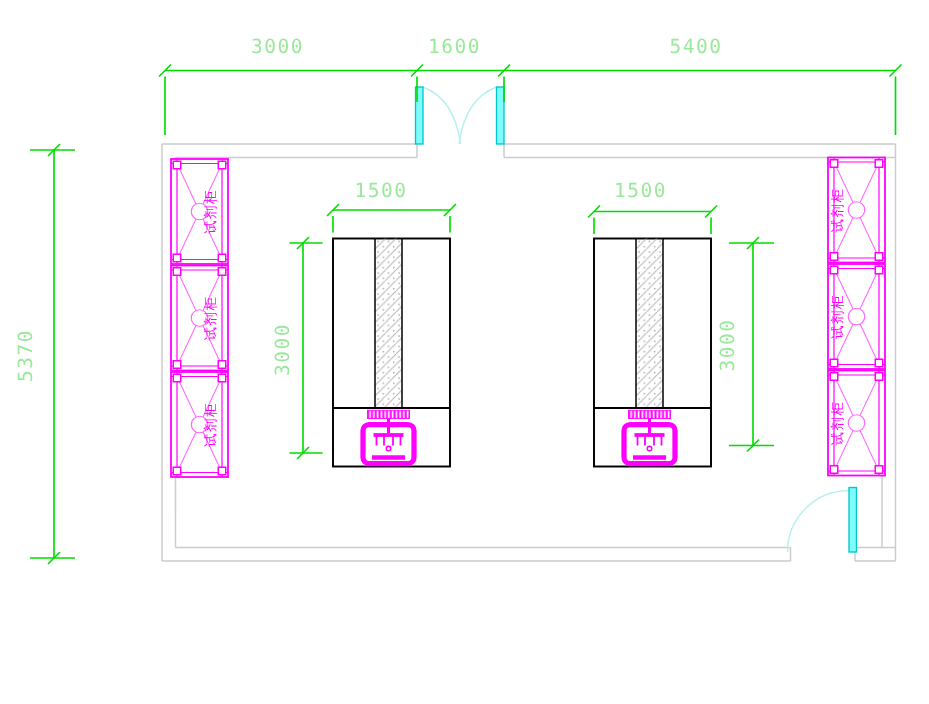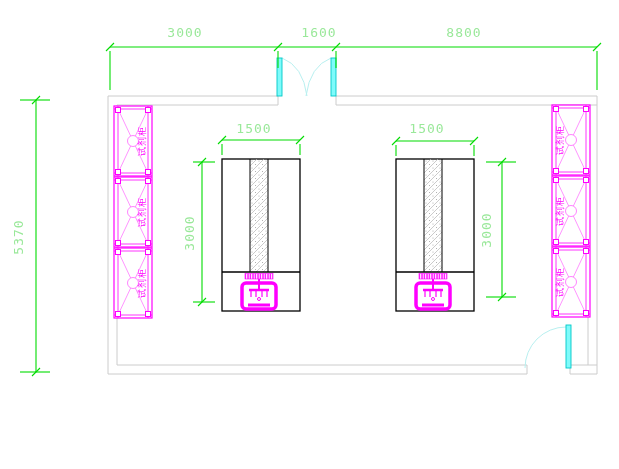--- a/index.html
+++ b/index.html
@@ -178,22 +178,22 @@
     <g stroke="#00dc00" stroke-width="1.1" fill="none">
       <line x1="502" y1="162" x2="502" y2="297"></line>
       <line x1="498" y1="166" x2="506" y2="158"></line>
       <line x1="498" y1="301" x2="506" y2="293"></line>
       <line x1="486" y1="162" x2="516" y2="162"></line>
       <line x1="486" y1="297" x2="516" y2="297"></line>
     </g>
   </svg>
 
   <div class="dimlabel" style="left:185px;top:32px;">3000</div>
-  <div class="dimlabel" style="left:303px;top:32px;margin-left:16px;">1600</div>
-  <div class="dimlabel" style="left:464px;top:32px;">8800</div>
+  <div class="dimlabel" style="left:303px;top:32px;">1600</div>
+  <div class="dimlabel" style="left:464px;top:32px;">5400</div>
   <div class="dimlabel vert" style="left:18px;top:237px;">5370</div>
   <div class="dimlabel" style="left:254px;top:128px;">1500</div>
   <div class="dimlabel" style="left:427px;top:128px;">1500</div>
   <div class="dimlabel vert" style="left:189px;top:233px;">3000</div>
   <div class="dimlabel vert" style="left:486px;top:230px;">3000</div>
 
   <div class="cablabel" style="left:142px;top:141px;">试剂柜</div>
   <div class="cablabel" style="left:142px;top:212px;">试剂柜</div>
   <div class="cablabel" style="left:142px;top:283px;">试剂柜</div>
   <div class="cablabel" style="left:560px;top:140px;">试剂柜</div>

